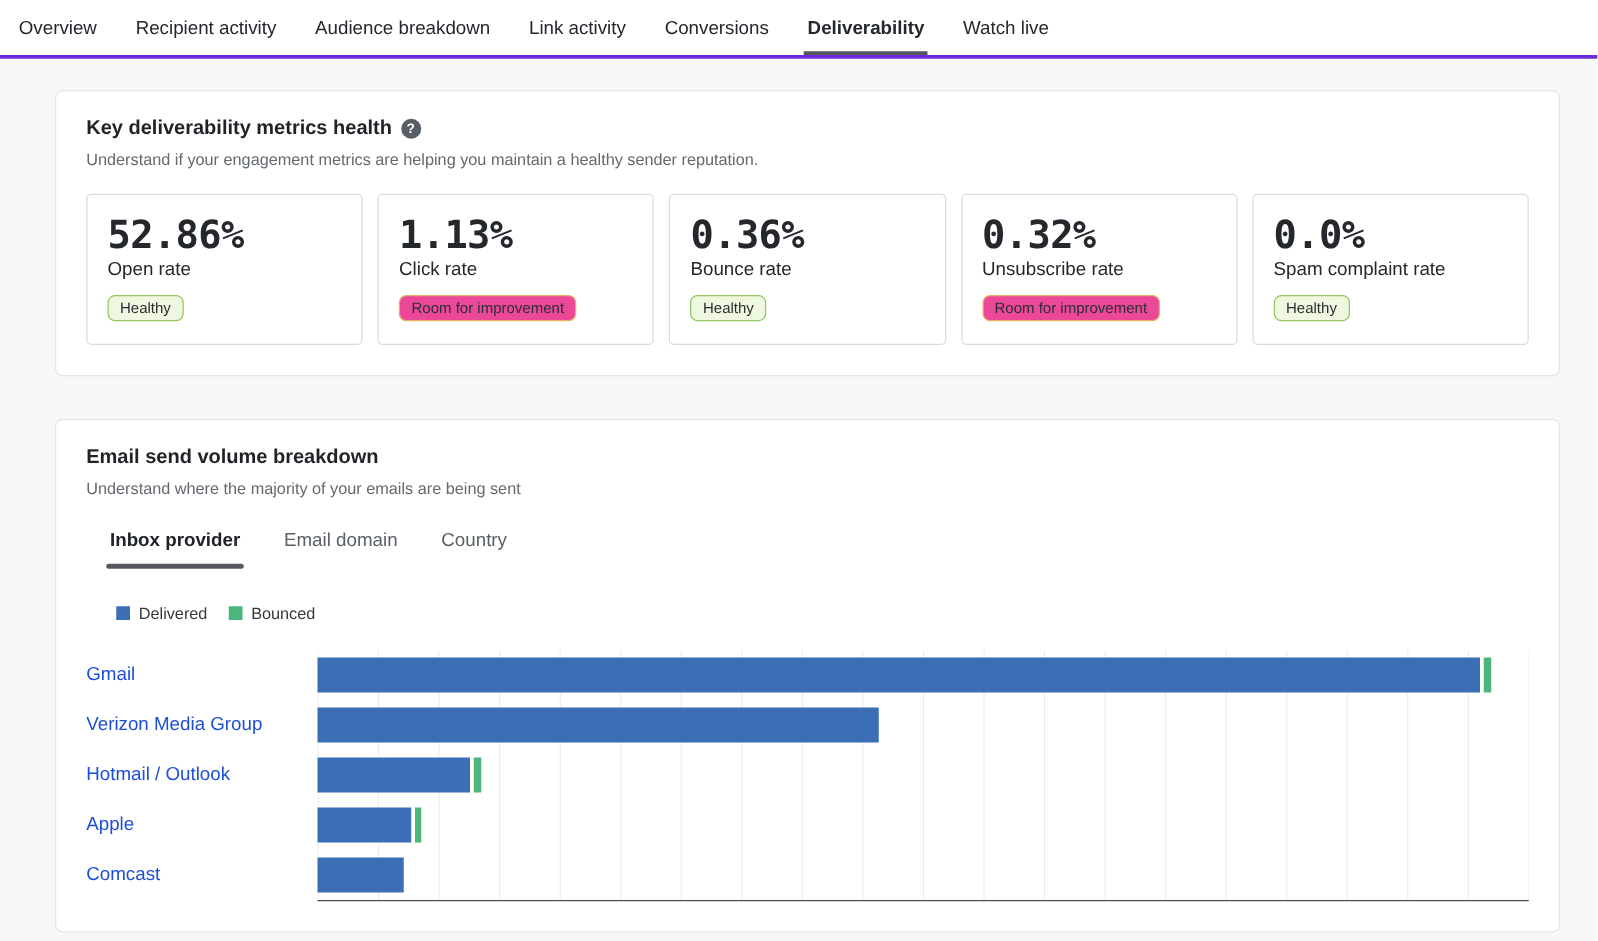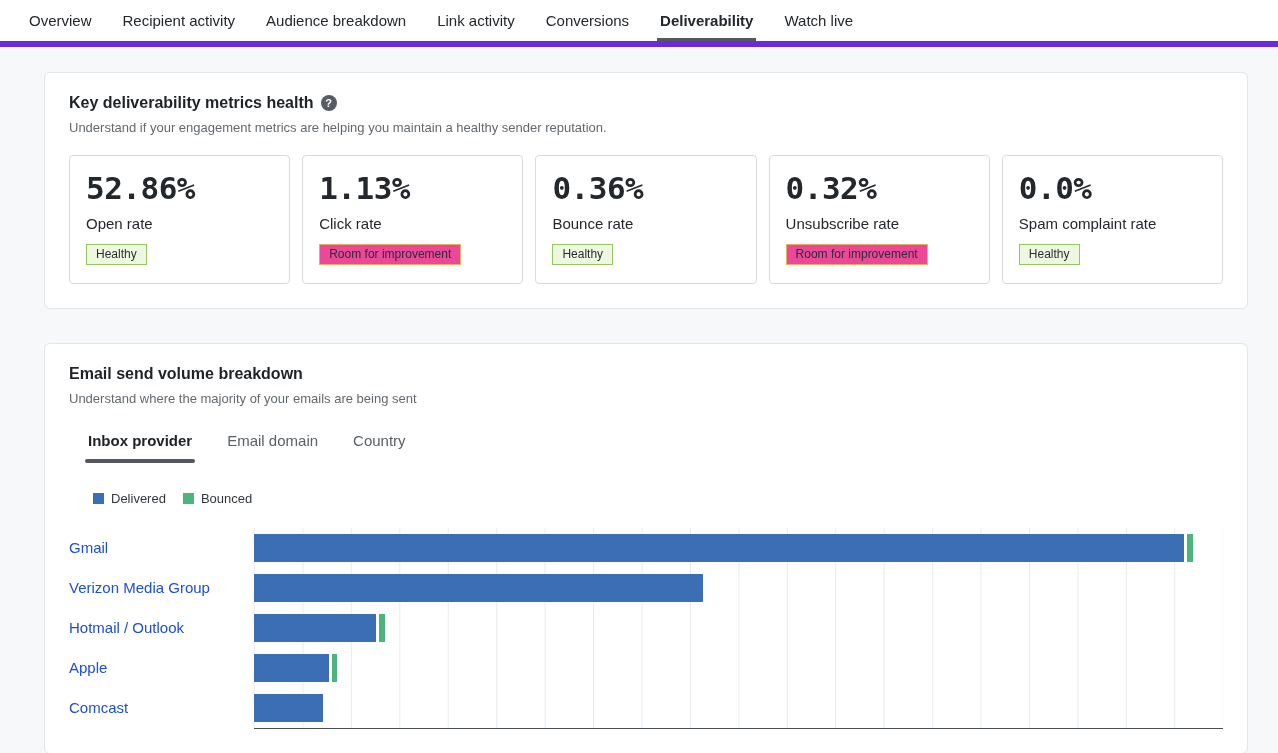--- a/index.html
+++ b/index.html
@@ -9,22 +9,22 @@
     background: #f7f8f9;
     color: #24282d;
   }
 
   
   .topnav {
     display: flex;
     align-items: stretch;
     height: 47px;
     background: #fff;
-    border-bottom: 6px solid #6d28d9;
-    padding: 0 26px;
+    border-bottom: 3px solid #6d28d9;
+    padding: 0 12px;
     gap: 25px;
   }
   .nav-tab {
     display: flex;
     align-items: center;
     font-size: 15px;
     color: #24282d;
     padding: 3px 3px 0;
     border-bottom: 3px solid transparent;
     cursor: pointer;
@@ -64,27 +64,27 @@
     background: #fff;
   }
   .metric-value {
     font-family: "DejaVu Sans Mono", monospace;
     font-size: 31px;
     font-weight: 700;
     color: #24282c;
     letter-spacing: -0.5px;
     line-height: 1.15;
   }
-  .metric-label { font-size: 15px; margin-top: 8px; color: #24282c; }
+  .metric-label { font-size: 15px; margin-top: 0; color: #24282c; }
   .badge {
     display: inline-block;
     margin-top: 12px;
     font-size: 12px;
     padding: 2px 9px 3px;
-    border-radius: 0;
+    border-radius: 6px;
     border: 1px solid;
     color: #2a2e33;
     white-space: nowrap;
   }
   .badge.healthy { background: #eef7e0; border-color: #94c75e; }
   .badge.warning { background: #ec4899; border-color: #e7af5e; }
 
   
   .bd-tabs { display: flex; gap: 29px; margin-top: 26px; padding-left: 16px; }
   .bd-tab {

